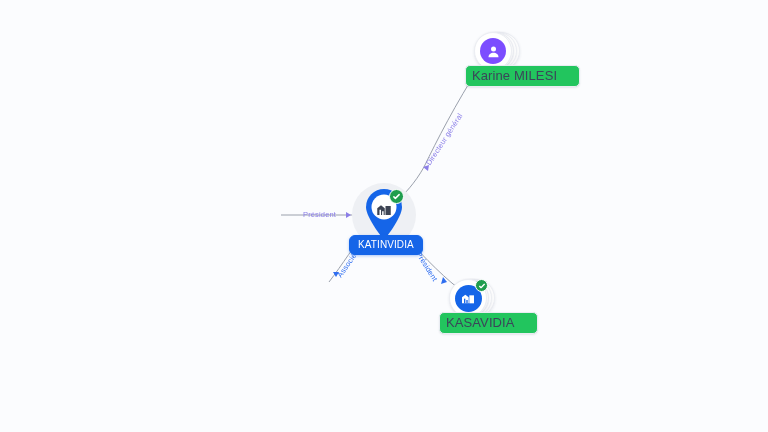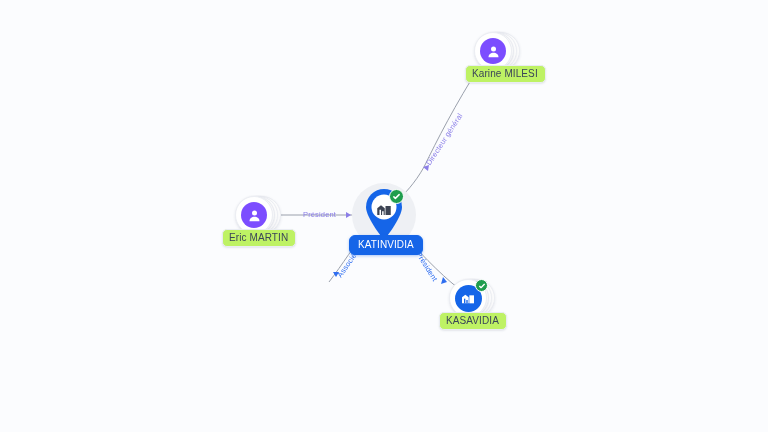--- a/index.html
+++ b/index.html
@@ -80,25 +80,25 @@
     background:#1f9d4e;
     border:1.5px solid #ffffff;
     box-sizing:border-box;
     display:flex;align-items:center;justify-content:center;
   }
   .badge svg{display:block;}
 
   
   .chip{
     position:absolute;
-    background:#bef264;
+    background:#22c55e;
     border:1px solid #e9ecf2;
     border-radius:5px;
-    padding:2px 7px 3px 6px;
-    font-size:10px;
+    padding:2px 22px 3px 6px;
+    font-size:13px;
     color:#3b4559;
     white-space:nowrap;
     box-shadow:0 1px 2px rgba(30,40,80,.10);
     letter-spacing:.1px;
   }
   .chip.primary{
     background:#1565e8;
     border-color:#1565e8;
     color:#ffffff;
     font-size:10px;
@@ -144,36 +144,20 @@
   </svg>
 
   <div class="edge-label purple" style="left:303px;top:210px;">Président</div>
 
   <div class="edge-label purple" style="left:428px;top:160px;transform:rotate(-57deg);">Directeur général</div>
 
   <div class="edge-label blue" style="left:339px;top:272px;transform:rotate(-55deg);">Associé</div>
 
   <div class="edge-label blue" style="left:418px;top:248px;transform:rotate(58deg);">Président</div>
 
-  <div class="node" style="left:235px;top:194px;">
-    <div class="stack">
-      <div class="card c3"></div>
-      <div class="card c2"></div>
-      <div class="card c1"></div>
-      <div class="card c0">
-        <div class="avatar">
-          <svg width="15" height="15" viewBox="0 0 24 24" fill="#ffffff">
-            <circle cx="12" cy="8" r="4"></circle>
-            <path d="M4 21c0-4.4 3.6-7 8-7s8 2.6 8 7z"></path>
-          </svg>
-        </div>
-      </div>
-    </div>
-    <div class="chip" style="left:-13px;top:35px;">Eric MARTIN</div>
-  </div>
 
   <div class="node" style="left:474px;top:30px;">
     <div class="stack">
       <div class="card c3"></div>
       <div class="card c2"></div>
       <div class="card c1"></div>
       <div class="card c0">
         <div class="avatar">
           <svg width="15" height="15" viewBox="0 0 24 24" fill="#ffffff">
             <circle cx="12" cy="8" r="4"></circle>

